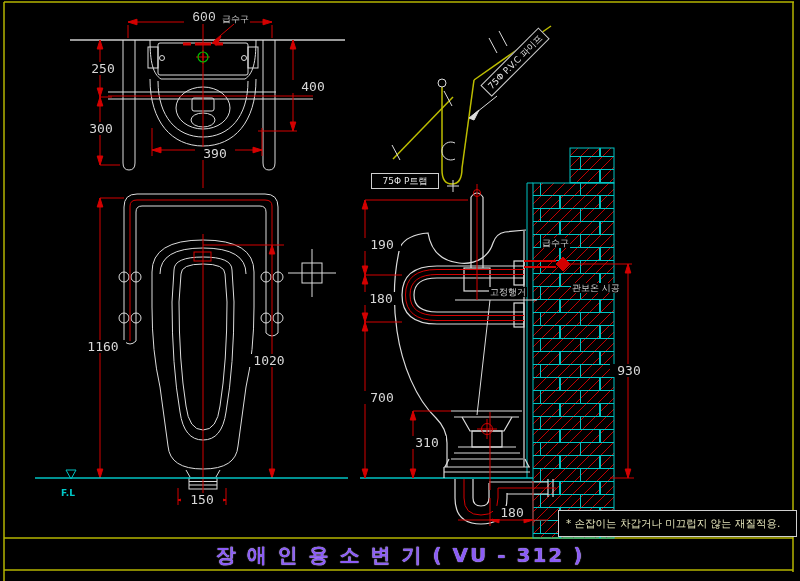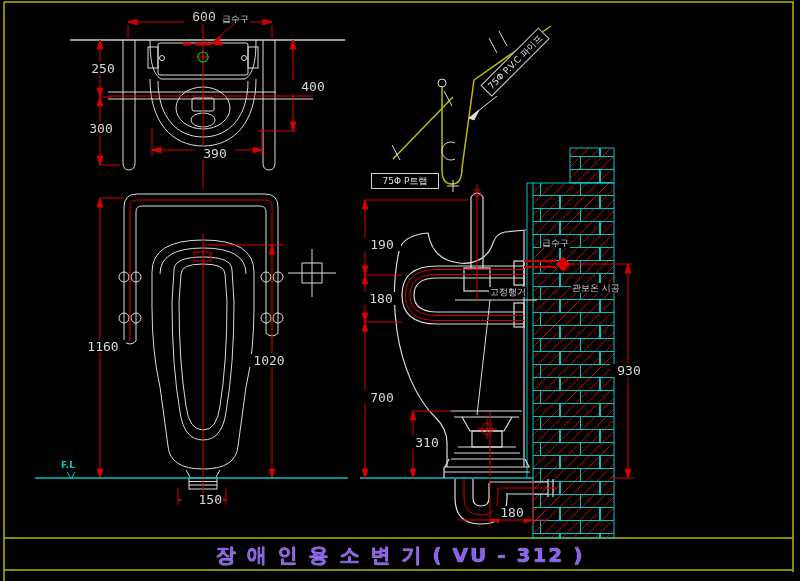--- a/index.html
+++ b/index.html
@@ -3,21 +3,21 @@
 <meta charset="utf-8">
 <style>
   html,body{margin:0;padding:0;background:#000;}
   #canvas{position:relative;width:800px;height:581px;background:#000;overflow:hidden;
           font-family:"DejaVu Sans",sans-serif;}
   #canvas svg{position:absolute;left:0;top:0;}
   .lbl{position:absolute;background:#000;color:#d8d8d8;
        font-family:"DejaVu Sans Mono",monospace;font-size:13px;line-height:13px;
        text-align:center;white-space:nowrap;padding:0 1px;}
   .k{font-family:"DejaVu Sans",sans-serif;font-size:9px;line-height:10px;}
-  .cy{color:#00c9c9;font-family:"DejaVu Sans",sans-serif;font-size:9px;font-weight:bold;}
+  .cy{color:#00c9c9;font-family:"DejaVu Sans",sans-serif;font-size:9px;font-weight:bold;margin-top:28px;}
   .boxlbl{position:absolute;background:#000;color:#e2e2e2;border:1px solid #cfcfcf;
           font-family:"DejaVu Sans",sans-serif;font-size:9px;line-height:14px;
           text-align:center;white-space:nowrap;padding:0 4px;}
   #pvc-label{left:474px;top:54px;transform:rotate(-45deg);transform-origin:center;}
   #ptrap-label{left:343px;top:173px;width:58px;margin-left:28px;}
   #note-box{position:absolute;left:558px;top:510px;width:230px;height:25px;
             border:1px solid #cfcfcf;background:#000;color:#e6e6bc;
             font-family:"DejaVu Sans",sans-serif;font-size:10.5px;line-height:25px;
             padding-left:7px;white-space:nowrap;}
   #title-bar{position:absolute;left:0;top:541px;width:800px;height:28px;
@@ -262,32 +262,33 @@
 
 <div class="lbl" style="left:184px;top:11px;width:38px;font-family:Liberation Mono, monospace;">600</div>
 <div class="lbl k" style="left:221px;top:14px;">급수구</div>
 <div class="lbl" style="left:84px;top:62px;width:36px;">250</div>
 <div class="lbl" style="left:82px;top:122px;width:36px;">300</div>
 <div class="lbl" style="left:276px;top:80px;width:36px;padding-left:19px;">400</div>
 <div class="lbl" style="left:195px;top:147px;width:38px;">390</div>
 
 <div class="lbl" style="left:80px;top:340px;width:44px;">1160</div>
 <div class="lbl" style="left:246px;top:354px;width:44px;">1020</div>
-<div class="lbl" style="left:181px;top:493px;width:40px;text-align:right;">150</div>
+<div class="lbl" style="left:181px;top:493px;width:40px;">150</div>
 <div class="lbl cy" style="left:60px;top:459px;">F.L</div>
 
 <div class="boxlbl" id="pvc-label">75Φ P.V.C 파이프</div>
 <div class="boxlbl" id="ptrap-label">75Φ P트랩</div>
 
 <div class="lbl" style="left:363px;top:238px;width:36px;">190</div>
 <div class="lbl" style="left:362px;top:292px;width:36px;">180</div>
 <div class="lbl" style="left:363px;top:391px;width:36px;">700</div>
 <div class="lbl" style="left:408px;top:436px;width:36px;">310</div>
 <div class="lbl" style="left:610px;top:364px;width:36px;">930</div>
 <div class="lbl" style="left:493px;top:506px;width:36px;">180</div>
 <div class="lbl k" style="left:541px;top:238px;">급수구</div>
 <div class="lbl k" style="left:489px;top:287px;">고정행거</div>
 <div class="lbl k" style="left:571px;top:283px;">관보온 시공</div>
 
+<div id="note-box">* 손잡이는 차갑거나 미끄럽지 않는 재질적용.</div>
 
 <div id="title-bar">장 애 인 용   소 변 기   ( VU - 312 )</div>
 
 </div>
 
 </body></html>

